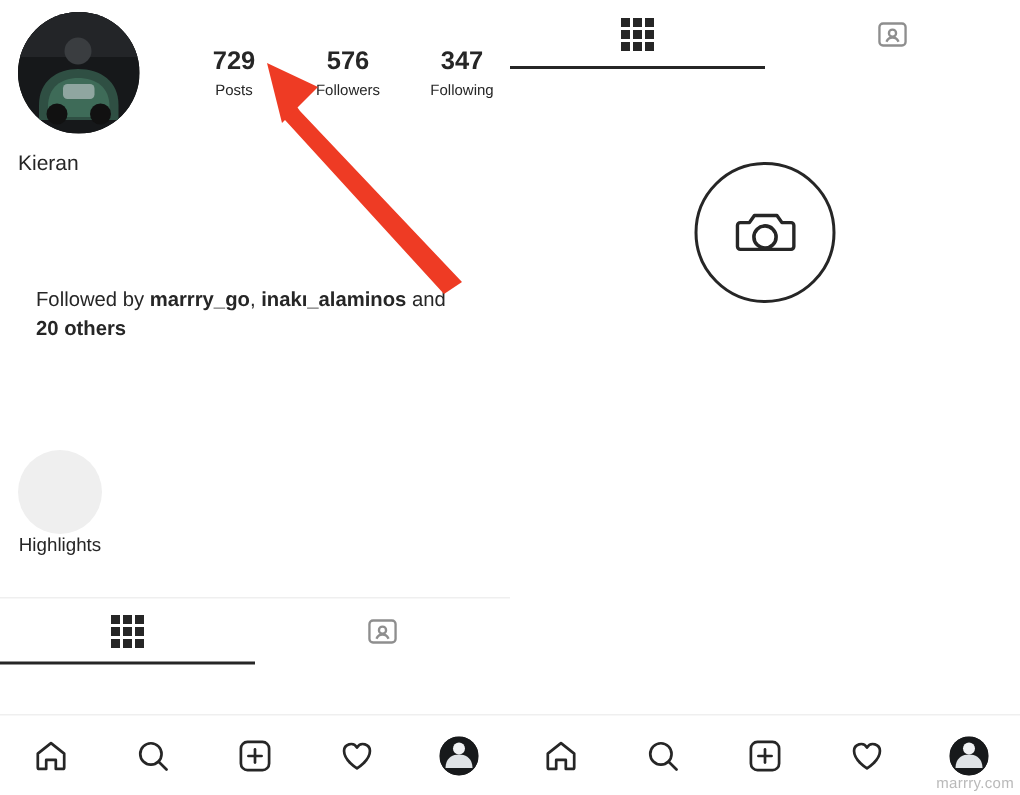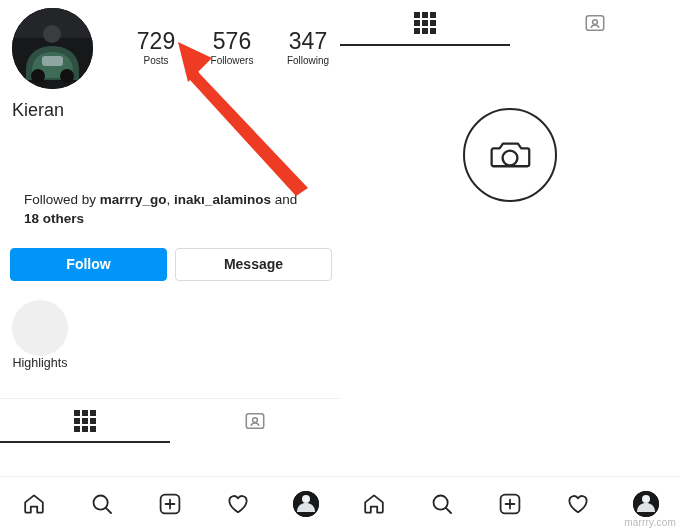--- a/index.html
+++ b/index.html
@@ -68,36 +68,36 @@
     width: 200px;
     display: flex;
     justify-content: flex-start;
     gap: 24px;
   }
   .stat {
     text-align: center;
     min-width: 52px;
   }
   .stat-num {
-    font-size: 23px;
-    font-weight: normal;
+    font-size: 17px;
+    font-weight: bold;
     color: #262626;
     line-height: 22px;
   }
   .stat-label {
     font-size: 10px;
     color: #262626;
     line-height: 18px;
   }
 
   .profile-name {
     position: absolute;
     left: 12px;
     top: 100px;
-    font-size: 18px;
+    font-size: 14px;
     color: #262626;
   }
 
   .followed-by {
     position: absolute;
     left: 24px;
     top: 190px;
     width: 320px;
     font-size: 13.5px;
     line-height: 19px;
@@ -317,27 +317,23 @@
           <div class="stat-num">347</div>
           <div class="stat-label">Following</div>
         </div>
       </div>
     </div>
 
     <div class="profile-name">Kieran</div>
 
     <div class="followed-by">
       <span>Followed by </span><b>marrry_go</b><span>, </span><b>inakı_alaminos</b><span> and</span><br>
-      <b>18 others</b>
-    </div>
-
-    <div class="action-row">
-      <div class="btn btn-follow">Follow</div>
-      <div class="btn btn-message">Message</div>
-    </div>
+      <b>20 others</b>
+    </div>
+
 
     <div class="highlights">
       <div class="highlight-circle"></div>
       <div class="highlight-label">Highlights</div>
     </div>
 
     <div class="tabbar tabbar-left">
       <div class="tabs">
         <div class="tab">
           <span class="grid-icon">

